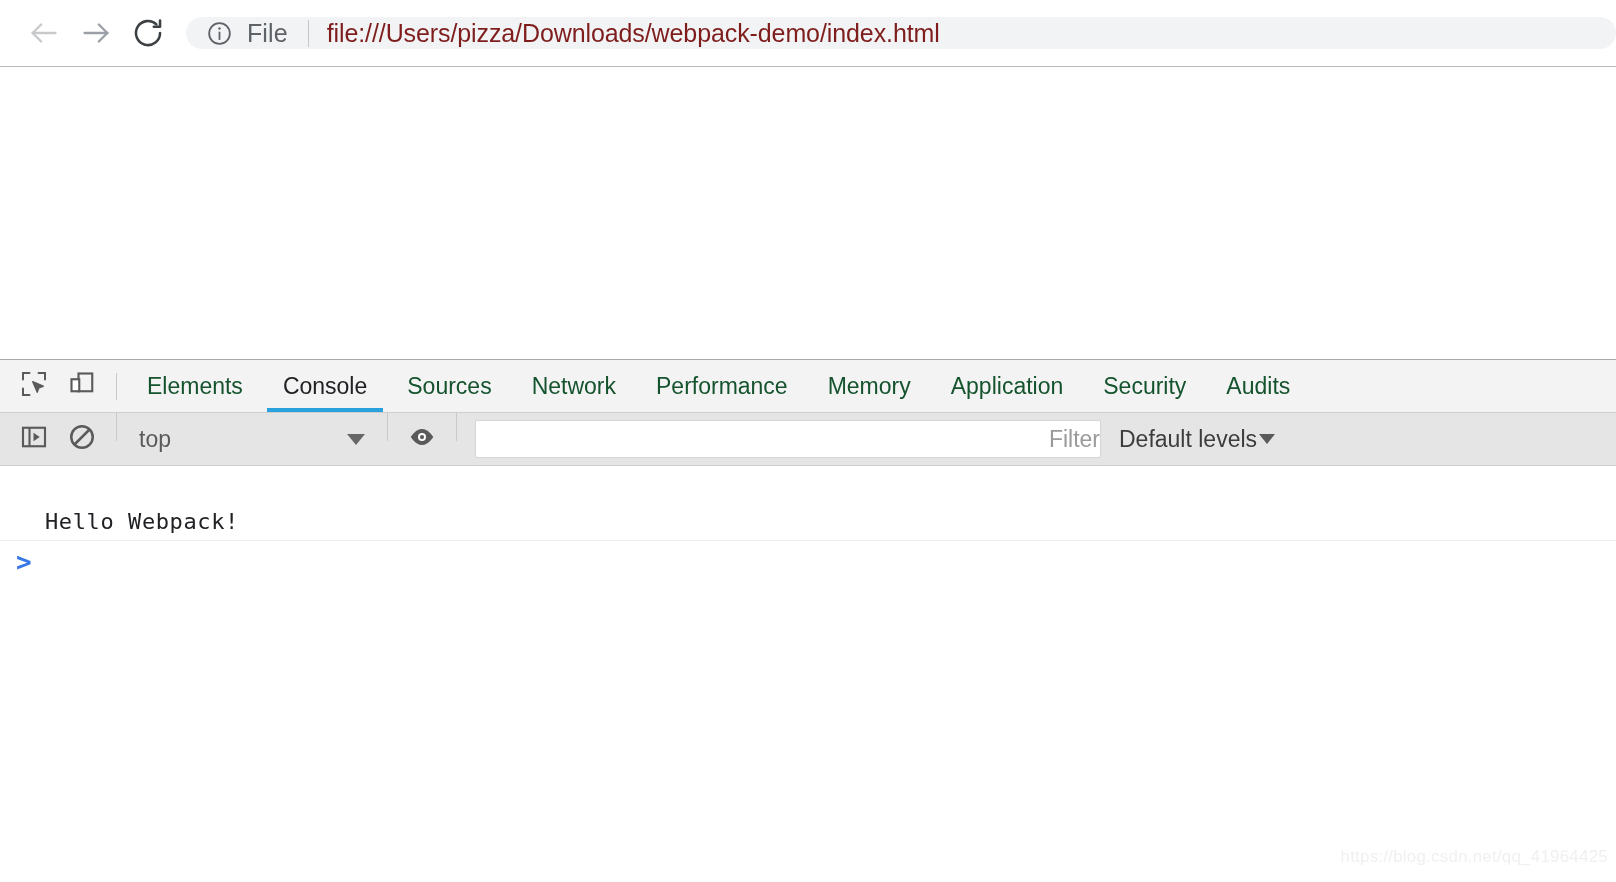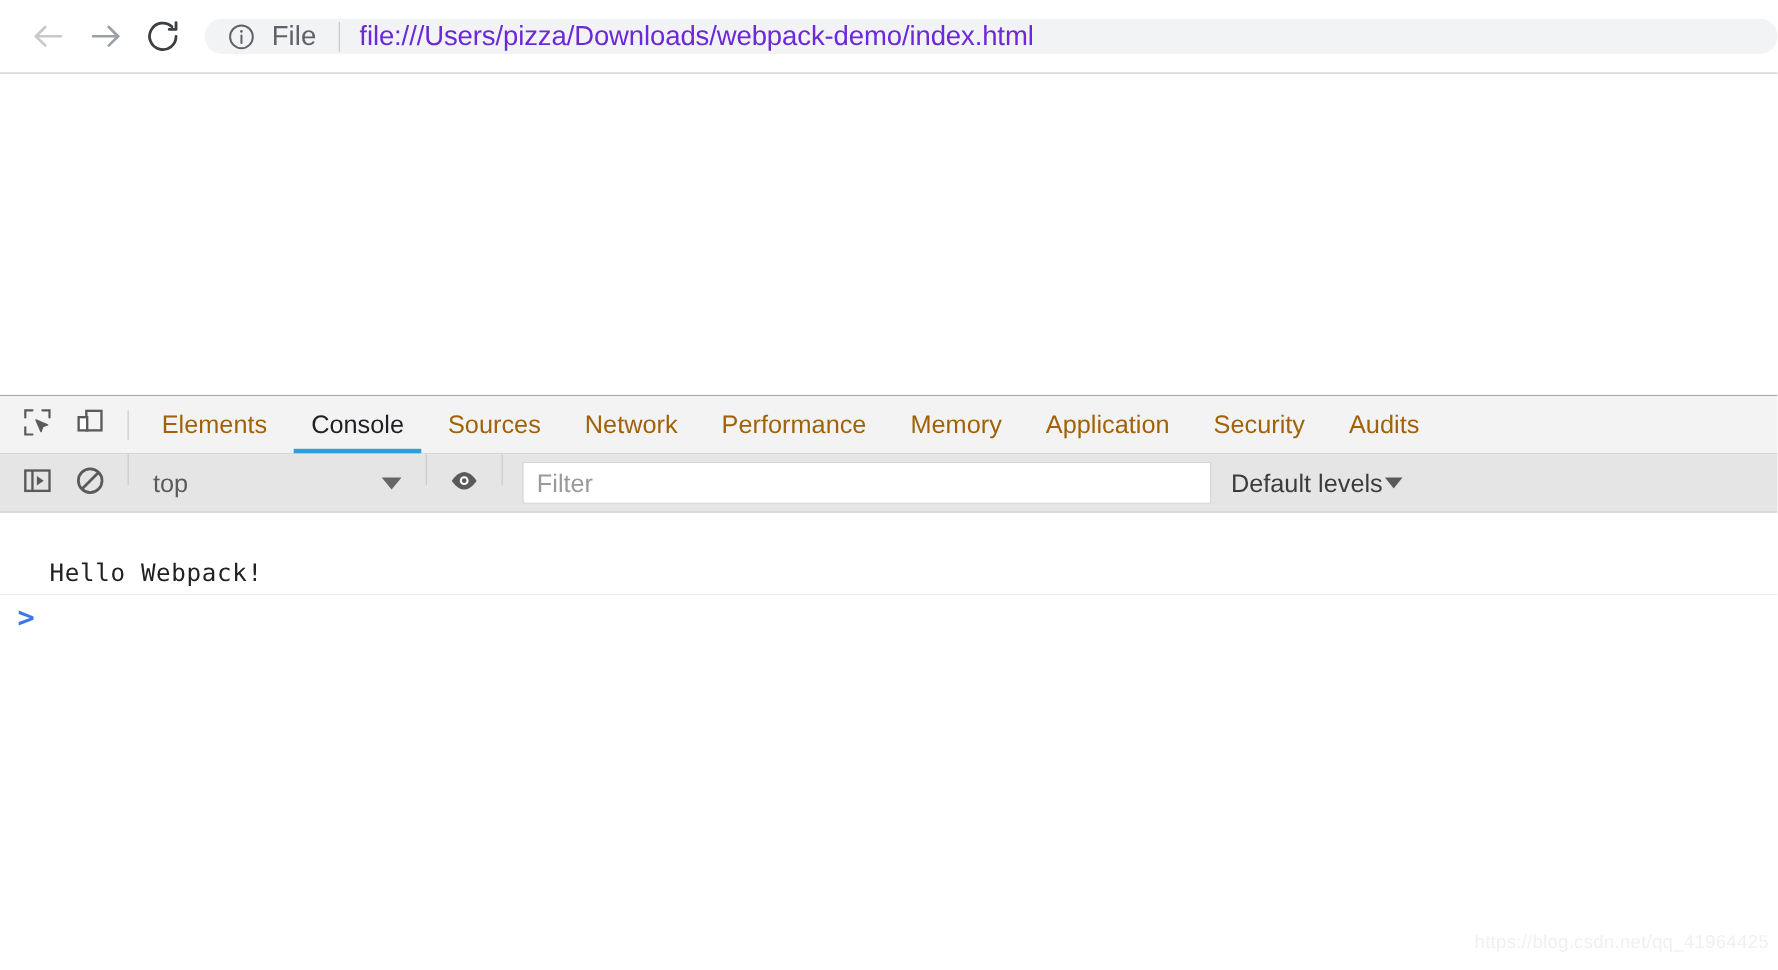--- a/index.html
+++ b/index.html
@@ -59,21 +59,21 @@
   }
   #omnibox-sep {
     width: 1px;
     height: 27px;
     background: #c4c7c5;
     margin: 0 18px 0 20px;
     flex: none;
   }
   #url-text {
     font-size: 25px;
-    color: #6d28d9;
+    color: #7f1d1d;
     white-space: nowrap;
     overflow: hidden;
     letter-spacing: -0.1px;
   }
 
   
   #page-viewport {
     height: 293px;
     background: #ffffff;
     border-bottom: 1px solid #a9a9a9;
@@ -114,21 +114,21 @@
     align-self: stretch;
     height: 27px;
     margin-top: 13px;
   }
   #dt-tabs { display: flex; align-items: stretch; }
   .dt-tab {
     display: flex;
     align-items: center;
     padding: 0 20px;
     font-size: 23px;
-    color: #a16207;
+    color: #14532d;
     position: relative;
     cursor: default;
     white-space: nowrap;
   }
   .dt-tab.active { color: #202124; }
   .dt-tab.active::after {
     content: "";
     position: absolute;
     left: 4px;
     right: 4px;
@@ -173,20 +173,21 @@
     background: #ffffff;
     border: 1px solid #d6d6d6;
     border-radius: 2px;
     box-sizing: border-box;
     display: flex;
     align-items: center;
     padding-left: 12px;
     margin-left: 8px;
     font-size: 23px;
     color: #9a9a9a;
+    justify-content: flex-end;
   }
   #levels-select {
     display: flex;
     align-items: center;
     gap: 2px;
     margin-left: 18px;
     cursor: default;
   }
   #levels-select .lvl-label {
     font-size: 23px;

